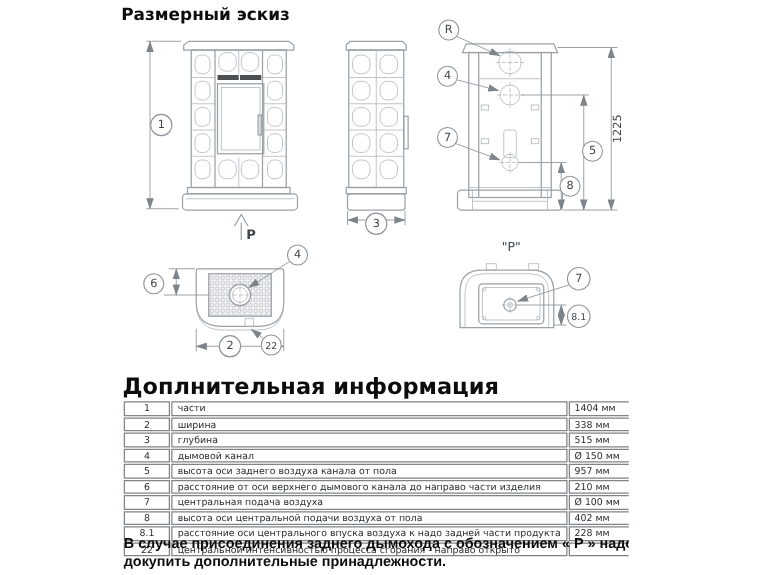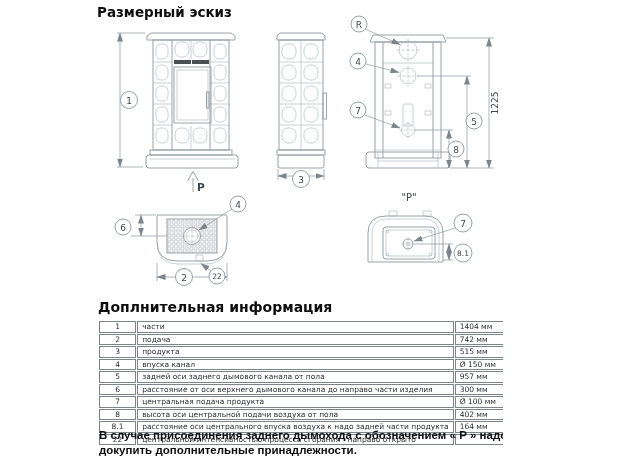--- a/index.html
+++ b/index.html
@@ -11,21 +11,21 @@
   .lnthin{stroke:#aab1b6;stroke-width:0.6;fill:none;}
   .dim{stroke:#8d969c;stroke-width:0.7;fill:none;}
   .cross{stroke:#aab1b6;stroke-width:0.55;fill:none;stroke-dasharray:3.5 1.4;}
   .callout{fill:#fff;stroke:#8d969c;stroke-width:0.9;}
   .ctext{font:9px "DejaVu Sans",sans-serif;fill:#3f464c;text-anchor:middle;dominant-baseline:central;}
   .ctext-sm{font:7.5px "DejaVu Sans",sans-serif;fill:#3f464c;text-anchor:middle;dominant-baseline:central;}
   .dtext{font:9px "DejaVu Sans",sans-serif;fill:#3f464c;text-anchor:middle;dominant-baseline:central;}
   .ptext{font:bold 10.5px "DejaVu Sans",sans-serif;fill:#3f464c;}
   .vtext{font:10px "DejaVu Sans",sans-serif;fill:#3f464c;text-anchor:middle;}
   .dark{fill:#4c4f52;stroke:none;}
-  .info-title{position:absolute;left:98px;top:299px;margin:0;font-size:14px;font-weight:bold;color:#0d0d0d;text-align:center;}
+  .info-title{position:absolute;left:98px;top:299px;margin:0;font-size:18px;font-weight:bold;color:#0d0d0d;text-align:center;}
   .info-table-wrap{position:absolute;left:98px;top:320px;width:431px;}
   table.info{width:100%;border-collapse:separate;border-spacing:1px;}
   table.info td{border:1px solid #7f8488;font-size:7.5px;line-height:7.5px;padding:1px 4px;color:#2a2d30;
                 white-space:nowrap;overflow:hidden;}
   td.num{width:32px;text-align:center;}
   td.val{width:72px;text-align:left;}
   .footnote{position:absolute;left:99px;top:428px;width:447px;margin:0;
             font-family:Liberation Sans, sans-serif;font-weight:bold;font-size:11.5px;line-height:1.28;color:#0d0d0d;}
 </style>
 </head>
@@ -276,57 +276,57 @@
   <div class="info-table-wrap">
     <table class="info">
       <tbody>
         <tr>
           <td class="num">1</td>
           <td>части</td>
           <td class="val">1404 мм</td>
         </tr>
         <tr>
           <td class="num">2</td>
-          <td>подача</td>
-          <td class="val">742 мм</td>
+          <td>ширина</td>
+          <td class="val">338 мм</td>
         </tr>
         <tr>
           <td class="num">3</td>
-          <td>продукта</td>
+          <td>глубина</td>
           <td class="val">515 мм</td>
         </tr>
         <tr>
           <td class="num">4</td>
-          <td>впуска канал</td>
+          <td>дымовой канал</td>
           <td class="val">Ø 150 мм</td>
         </tr>
         <tr>
           <td class="num">5</td>
-          <td>задней оси заднего дымового канала от пола</td>
+          <td>высота оси заднего воздуха канала от пола</td>
           <td class="val">957 мм</td>
         </tr>
         <tr>
           <td class="num">6</td>
           <td>расстояние от оси верхнего дымового канала до направо части изделия</td>
-          <td class="val">300 мм</td>
+          <td class="val">210 мм</td>
         </tr>
         <tr>
           <td class="num">7</td>
-          <td>центральная подача продукта</td>
+          <td>центральная подача воздуха</td>
           <td class="val">Ø 100 мм</td>
         </tr>
         <tr>
           <td class="num">8</td>
           <td>высота оси центральной подачи воздуха от пола</td>
           <td class="val">402 мм</td>
         </tr>
         <tr>
           <td class="num">8.1</td>
           <td>расстояние оси центрального впуска воздуха к надо задней части продукта</td>
-          <td class="val">164 мм</td>
+          <td class="val">228 мм</td>
         </tr>
         <tr>
           <td class="num">22</td>
           <td>центральной интенсивностью процесса сгорания - направо открыто</td>
           <td class="val"></td>
         </tr>
       </tbody>
     </table>
   </div>
 

